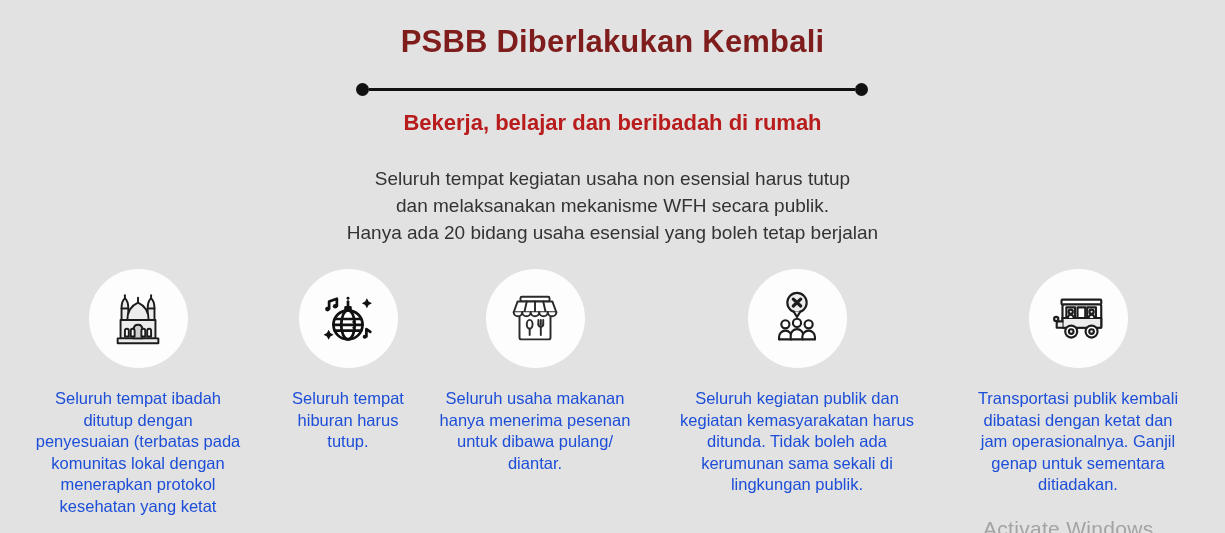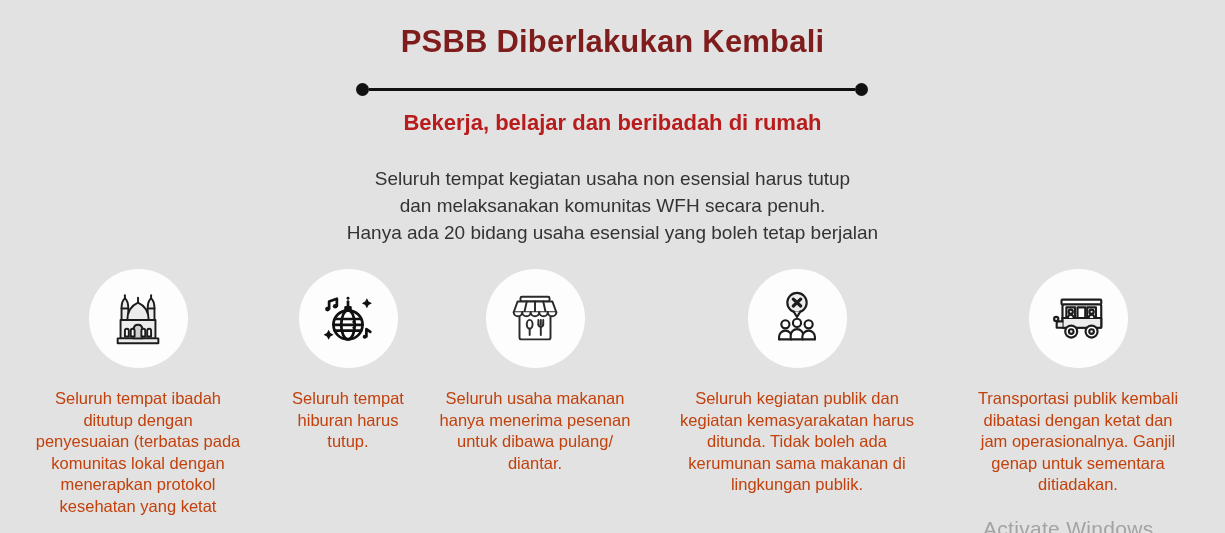--- a/index.html
+++ b/index.html
@@ -38,21 +38,21 @@
   }
   .col .circle {
     width:99px; height:99px; border-radius:50%;
     background:#fdfdfd;
     display:flex; align-items:center; justify-content:center;
     flex:0 0 auto;
   }
   .col p {
     margin-top:20px;
     text-align:center;
-    font-size:16.5px; line-height:21.5px; color:#c2410c;
+    font-size:16.5px; line-height:21.5px; color:#1d4ed8;
   }
   .col1 { left:35px;  width:206px; }
   .col2 { left:280px; width:136px; }
   .col3 { left:432px; width:206px;align-items:center; }
   .col4 { left:666px; width:262px; }
   .col5 { left:969px; width:218px;justify-content:flex-end; }
   .watermark {
     position:absolute; left:983px; top:517px;
     font-size:21px; color:#a3a3a3; letter-spacing:.3px;
     white-space:nowrap;
@@ -68,21 +68,21 @@
   <div class="divider">
     <span class="dot"></span>
     <span class="line"></span>
     <span class="dot"></span>
   </div>
 
   <h2 class="subtitle">Bekerja, belajar dan beribadah di rumah</h2>
 
   <div class="desc">
     <div>Seluruh tempat kegiatan usaha non esensial harus tutup</div>
-    <div>dan melaksanakan komunitas WFH secara penuh.</div>
+    <div>dan melaksanakan mekanisme WFH secara publik.</div>
     <div>Hanya ada 20 bidang usaha esensial yang boleh tetap berjalan</div>
   </div>
 
   <div class="col col1">
     <div class="circle">
       <svg viewBox="0 0 64 64" width="62" height="62">
         <g fill="#ececec" stroke="#1c1c1c" stroke-width="2" stroke-linecap="round" stroke-linejoin="round">
           <rect x="15" y="21" width="7" height="31"></rect>
           <path d="M15 21 Q15 13.5 18.5 10.5 Q22 13.5 22 21 Z"></path>
           <line x1="18.5" y1="10.5" x2="18.5" y2="7.5"></line>
@@ -167,21 +167,21 @@
           <circle cx="20" cy="37.5" r="4.2"></circle>
           <circle cx="32" cy="36" r="4.2"></circle>
           <circle cx="44" cy="37.5" r="4.2"></circle>
           <path d="M13.5 53 v-2.5 a6.5 6.5 0 0 1 13 0 v2.5"></path>
           <path d="M25.5 53 v-4 a6.5 6.5 0 0 1 13 0 v4"></path>
           <path d="M37.5 53 v-2.5 a6.5 6.5 0 0 1 13 0 v2.5"></path>
           <line x1="13.5" y1="53" x2="50.5" y2="53"></line>
         </g>
       </svg>
     </div>
-    <p>Seluruh kegiatan publik dan kegiatan kemasyarakatan harus ditunda. Tidak boleh ada kerumunan sama makanan di lingkungan publik.</p>
+    <p>Seluruh kegiatan publik dan kegiatan kemasyarakatan harus ditunda. Tidak boleh ada kerumunan sama sekali di lingkungan publik.</p>
   </div>
 
   <div class="col col5">
     <div class="circle">
       <svg viewBox="0 0 64 64" width="62" height="62">
         <g fill="#ffffff" stroke="#1c1c1c" stroke-width="2.2" stroke-linecap="round" stroke-linejoin="round">
           <rect x="15" y="12" width="41" height="5" rx="1"></rect>
           <rect x="16" y="17" width="40" height="24" rx="1.5"></rect>
           <rect x="16" y="31" width="40" height="10" fill="#ececec"></rect>
           <rect x="20" y="20" width="9" height="11"></rect>

